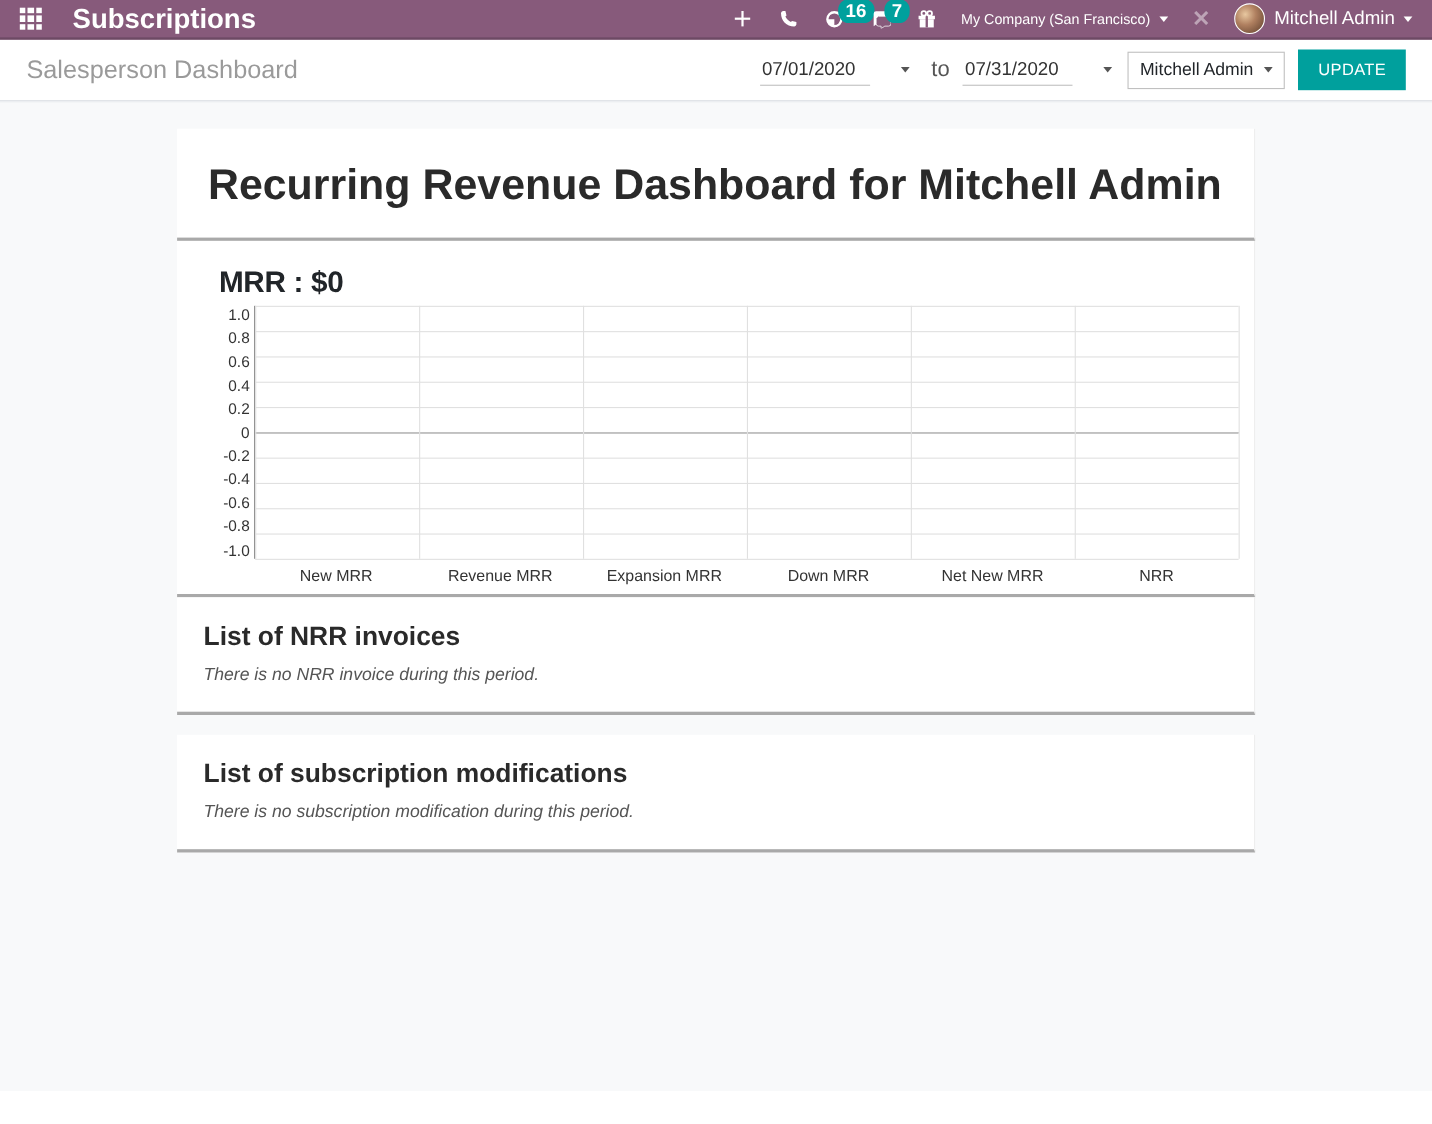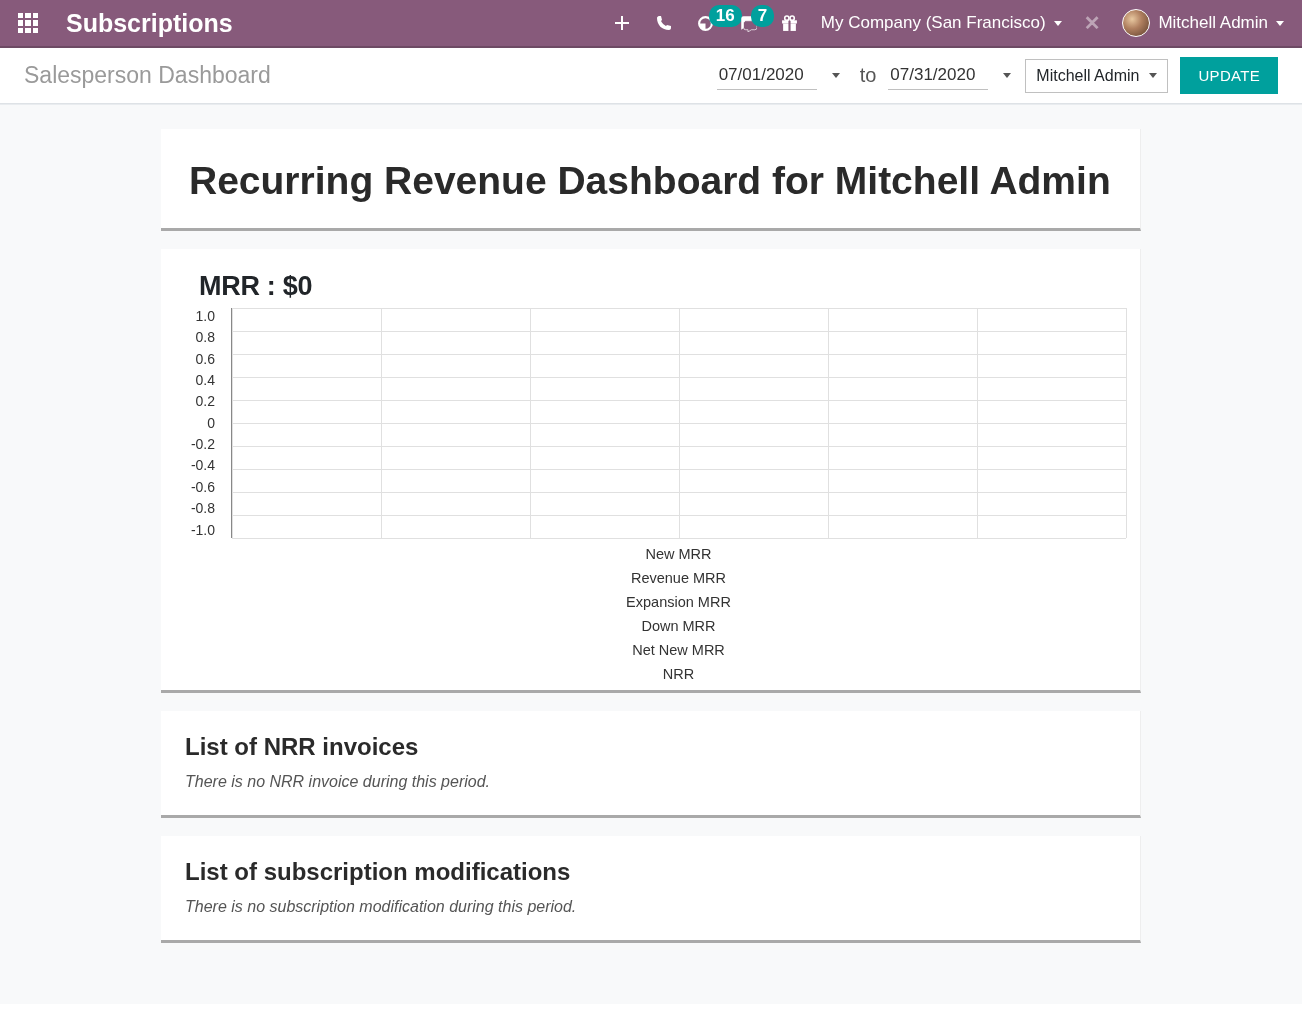--- a/index.html
+++ b/index.html
@@ -1,40 +1,40 @@
 <!DOCTYPE html>
 <html><head>
 <meta charset="utf-8">
 <style>
 * { box-sizing: border-box; margin: 0; padding: 0; }
 body { font-family: "Helvetica Neue", Arial, sans-serif; font-size: 14px; color: #212529; background: #fff; }
 
 
 .topnav {
-  height: 48px;
+  height: 36px;
   background: #875A7B;
   display: flex;
   align-items: center;
   color: #fff;
   padding: 0 8px;
   border-bottom: 2px solid #6d4a64;
 }
 .apps-icon {
   width: 40px; height: 48px;
   display: flex; align-items: center; justify-content: center;
   cursor: pointer;
 }
 .apps-grid { width: 20px; height: 20px; display: grid; grid-template-columns: repeat(3,1fr); gap: 2px; }
 .apps-grid div { background: #fff; }
 
 .brand { font-size: 25px; font-weight: 600; margin-left: 18px; }
 .spacer { flex: 1; }
 .icon-btn { width: 42px; height: 48px; display: flex; align-items: center; justify-content: center; cursor: pointer; position: relative; color: #fff; }
 .badge-pill { position: absolute; top: 6px; left: 24px; background: #00A09D; color: #fff; font-size: 17px; font-weight: 700; padding: 1px 7px; border-radius: 10px; }
-.company-select { display: flex; align-items: center; gap: 8px; cursor: pointer; padding: 0 10px; font-size: 17px; color: #fff; }
+.company-select { display: flex; align-items: center; gap: 8px; cursor: pointer; padding: 0 10px; font-size: 13px; color: #fff; }
 .caret-down { width: 0; height: 0; border-left: 4px solid transparent; border-right: 4px solid transparent; border-top: 5px solid #fff; }
 .caret-down-dark { width: 0; height: 0; border-left: 4px solid transparent; border-right: 4px solid transparent; border-top: 5px solid #555; }
 .debug-x { color: rgba(255,255,255,0.45); font-size: 20px; font-weight: 700; padding: 0 12px; cursor: pointer; }
 .user-box { display: flex; align-items: center; gap: 8px; cursor: pointer; padding: 0 10px; font-size: 17px; }
 .avatar { width: 28px; height: 28px; border-radius: 50%; background: radial-gradient(circle at 35% 35%, #e8c8a0 0%, #b08060 40%, #5a3c2a 100%); border: 1px solid #fff; }
 
 
 .controlbar {
   height: 56px;
   display: flex;
@@ -42,56 +42,56 @@
   padding: 0 24px;
   border-bottom: 1px solid #dee2e6;
 }
 .breadcrumb { font-size: 23px; color: #9a9a9a; font-weight: 400; }
 .ctrl-spacer { flex: 1; }
 .date-input {
   border: none; border-bottom: 1px solid #c0c0c0;
   font-size: 17px; padding: 4px 2px; width: 100px;
   font-family: inherit; color: #333;
 }
-.date-wrap { display: flex; align-items: center; gap: 15px; margin-right: 14px; }
+.date-wrap { display: flex; align-items: center; gap: 28px; margin-right: 14px; }
 .to-label { font-size: 20px; color: #555; margin: 0 6px; }
 .salesperson-select {
   border: 1px solid #c0c0c0; padding: 7px 10px; font-size: 16px;
   display: flex; align-items: center; gap: 10px; cursor: pointer;
   margin-right: 12px; background: #fff;
 }
 .update-btn {
   background: #00A09D; color: #fff; font-weight: 400;
   padding: 10px 18px; border: none; font-size: 15px;
   cursor: pointer; letter-spacing: 0.3px;
 }
 
 
 .main { background: #f8f9fa; border-top: 1px solid #e9ecef; padding-bottom: 40px; min-height: 900px; }
 .main-inner { max-width: 980px; margin: 0 auto; padding-top: 24px; }
 .card {
-  background: #fff; margin-bottom: 18px;
+  background: #fff; 
   border-bottom: 3px solid #a9a9a9;
   border-right: 1px solid #eee;
   padding: 28px 28px 22px 28px;
 }
 .card h1 { font-size: 39px; font-weight: 700; color: #2a2a2a; line-height: 1.25; }
 .mrr-label { font-size: 27px; font-weight: 700; margin-left: 24px; margin-bottom: 4px; letter-spacing: -0.3px; }
 .nrr-label { font-size: 22px; font-weight: 700; text-align: right; margin-right: 12px; margin-bottom: 8px; letter-spacing: -0.3px; }
 
 .chart-wrap { display: flex; margin-top: 6px; }
-.y-axis { display: flex; flex-direction: column; justify-content: space-between; align-items: flex-end; padding-right: 16px; font-size: 14px; color: #333; width: 56px; }
+.y-axis { display: flex; flex-direction: column; justify-content: space-between; align-items: flex-end; padding-right: 4px; font-size: 14px; color: #333; width: 56px; }
 .plot {
   flex: 1; position: relative; height: 230px;
   border-left: 1px solid #888;
 }
 .grid-line-h { position: absolute; left: 0; right: 0; border-top: 1px solid #e0e0e0; }
 .grid-line-v { position: absolute; top: 0; bottom: 0; border-left: 1px solid #e0e0e0; }
 .zero-line { position: absolute; left: 0; right: 0; top: 50%; border-top: 1.5px solid #444; }
-.x-axis { display: flex; margin-left: 56px; flex-direction: column; }
+.x-axis { display: flex; margin-left: 56px; }
 .x-label { flex: 1; text-align: center; font-size: 14.5px; color: #333; padding-top: 8px; }
 
 .section-card { background: #fff; padding: 22px 24px 24px 24px; margin-bottom: 18px; border-bottom: 3px solid #a9a9a9; border-right: 1px solid #eee;}
 .section-card h2 { font-size: 24px; font-weight: 700; margin-bottom: 12px; color: #2a2a2a; }
 .empty-msg { font-style: italic; color: #555; font-size: 16px; }
 
 svg { fill: currentColor; }
 </style>
 </head>
 <body>

